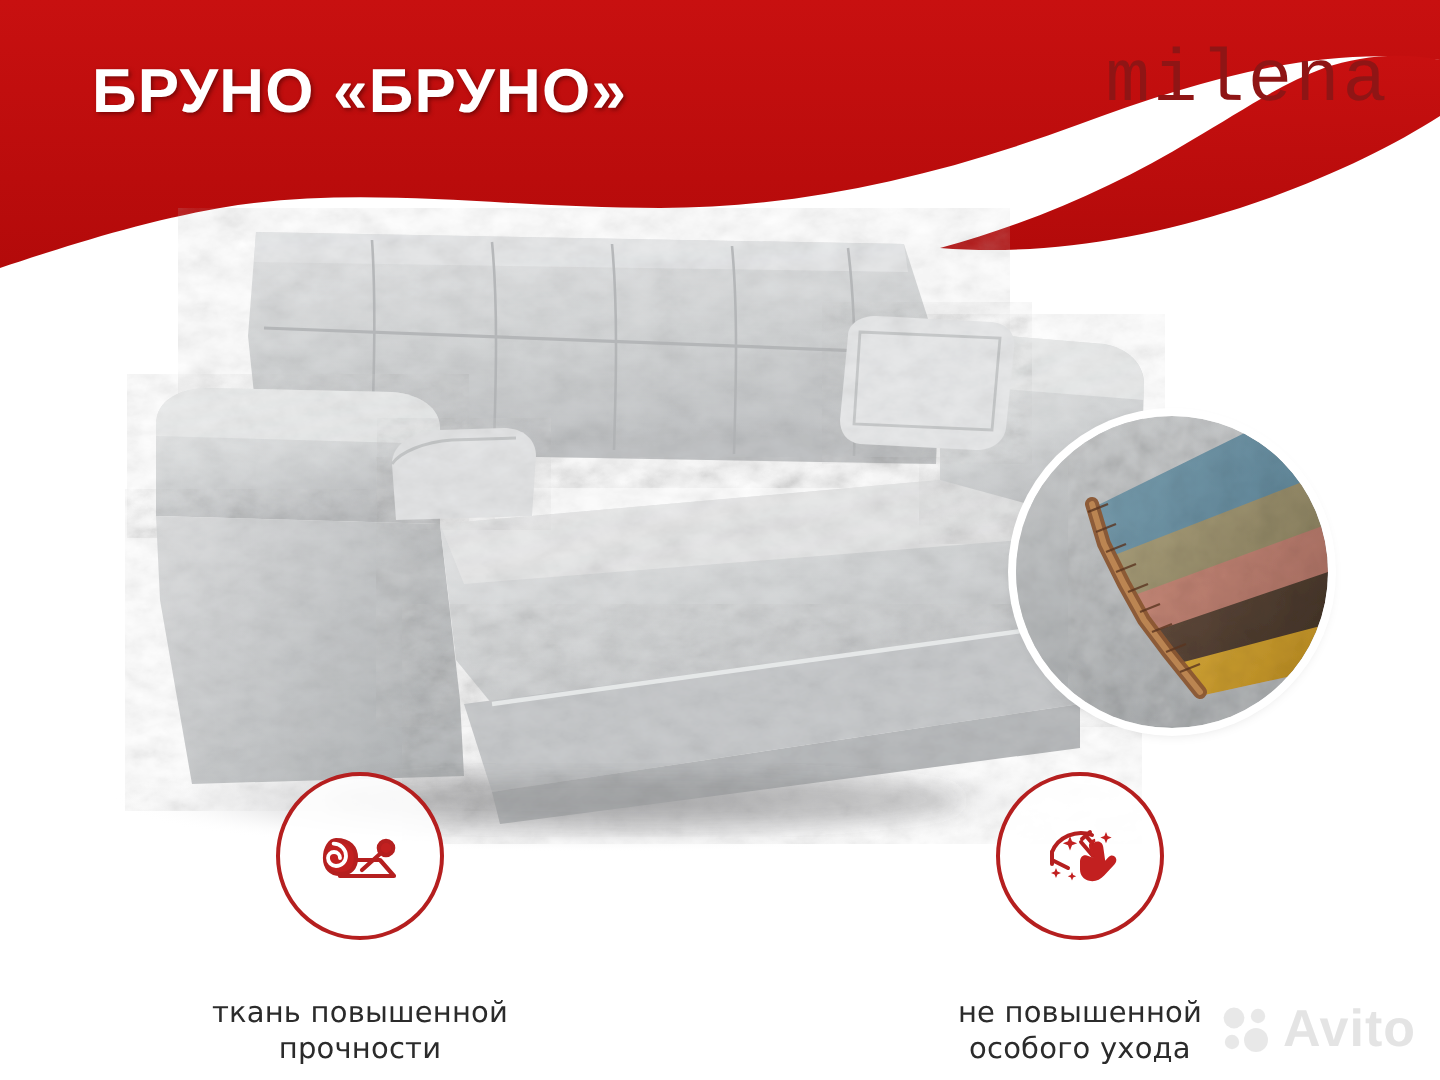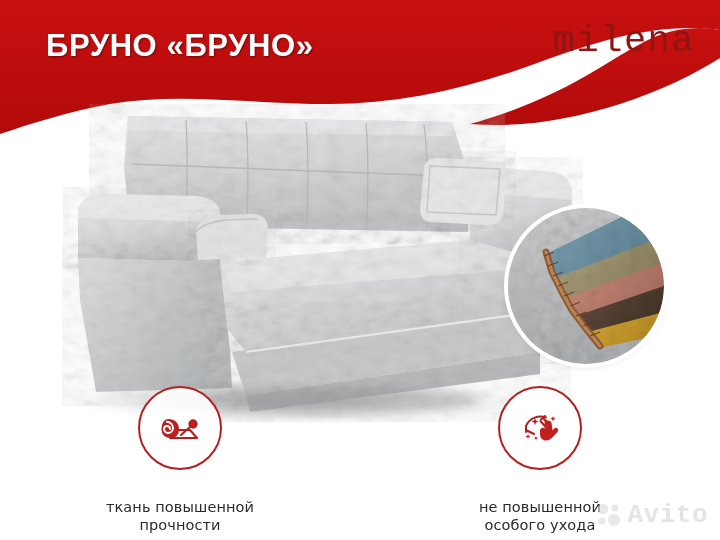--- a/index.html
+++ b/index.html
@@ -121,21 +121,21 @@
     display: flex;
     align-items: center;
     gap: 5px;
     opacity: 0.55;
   }
   .wm-text {
     color: #cfcfcf;
     font-size: 26px;
     font-weight: 600;
     letter-spacing: 0.5px;
-    font-family: Liberation Mono, monospace;
+    font-family: Liberation Sans, sans-serif;
   }
 </style>
 </head>
 <body>
 
 <div class="canvas">
 
   <svg class="banner-wave" viewBox="0 0 720 160" preserveAspectRatio="none">
     <defs>
       <linearGradient id="redg" x1="0" y1="0" x2="0" y2="1">

